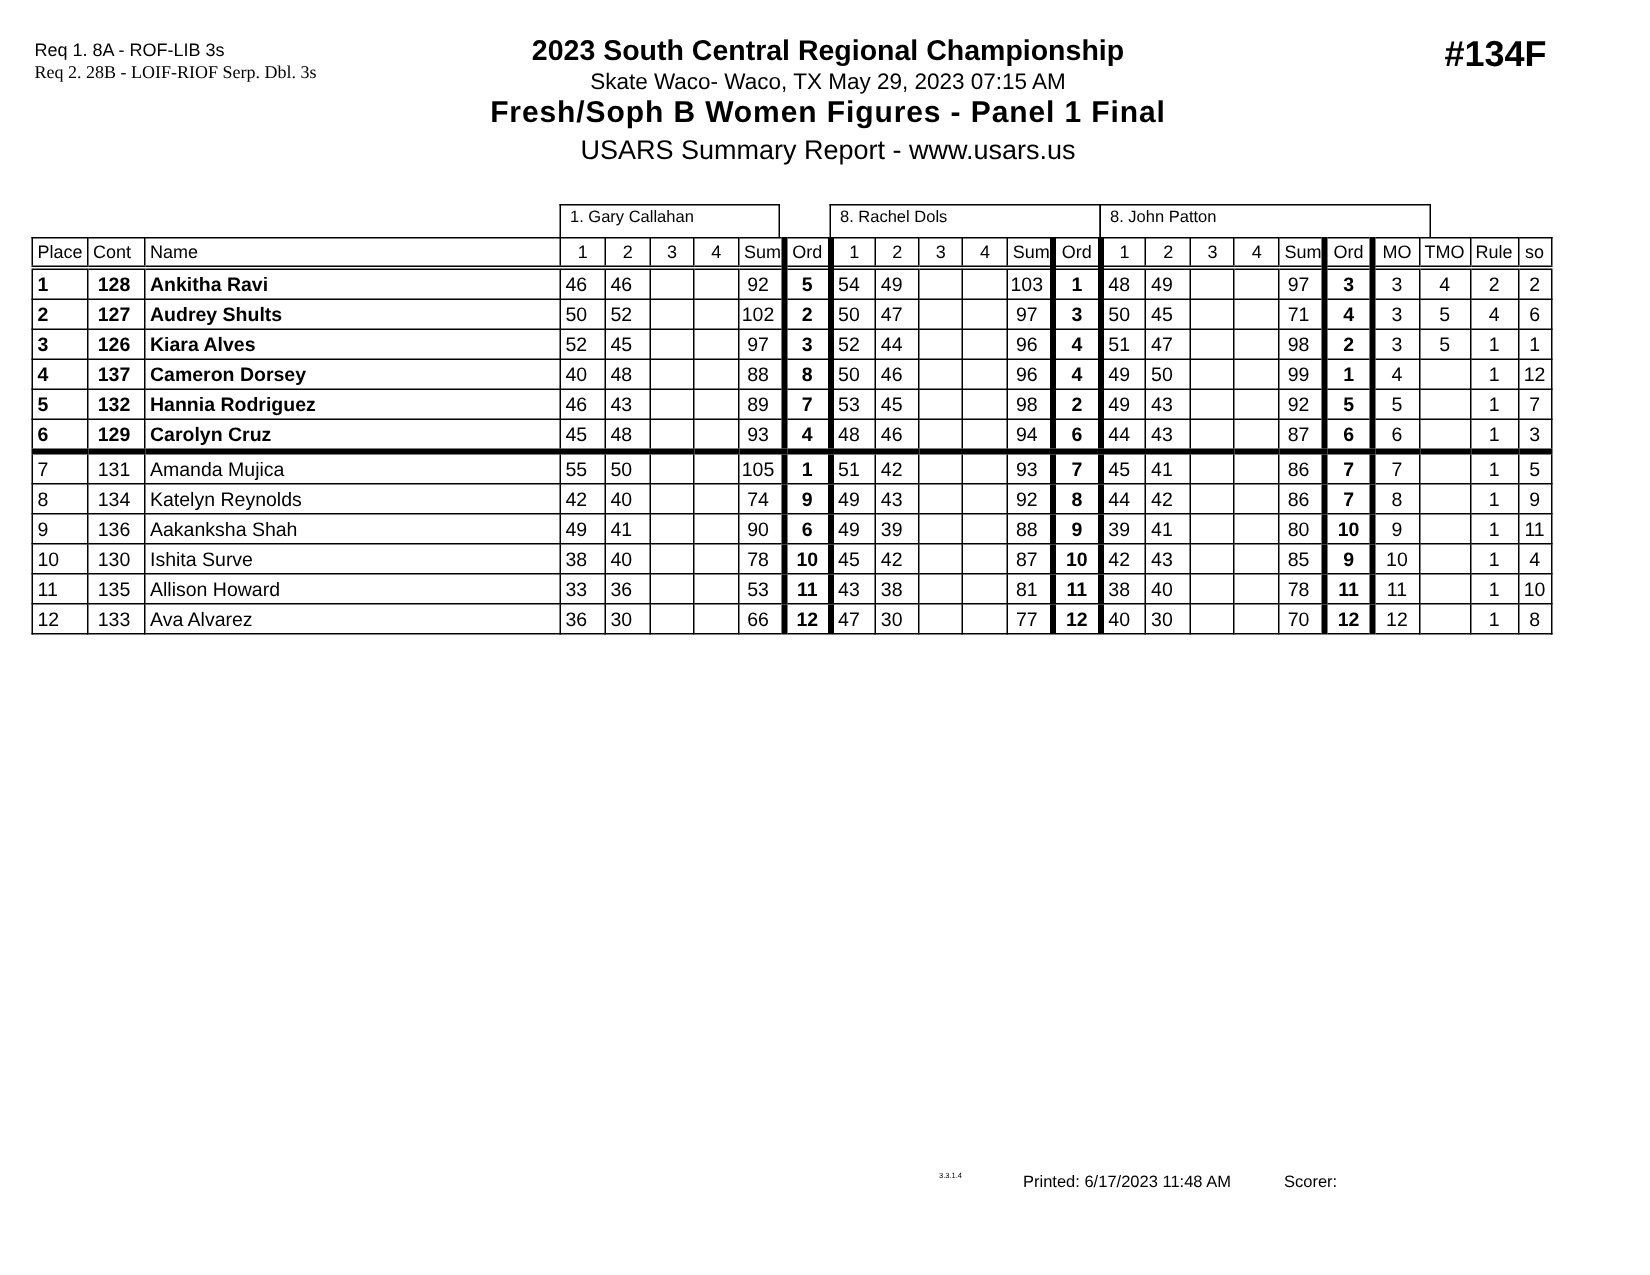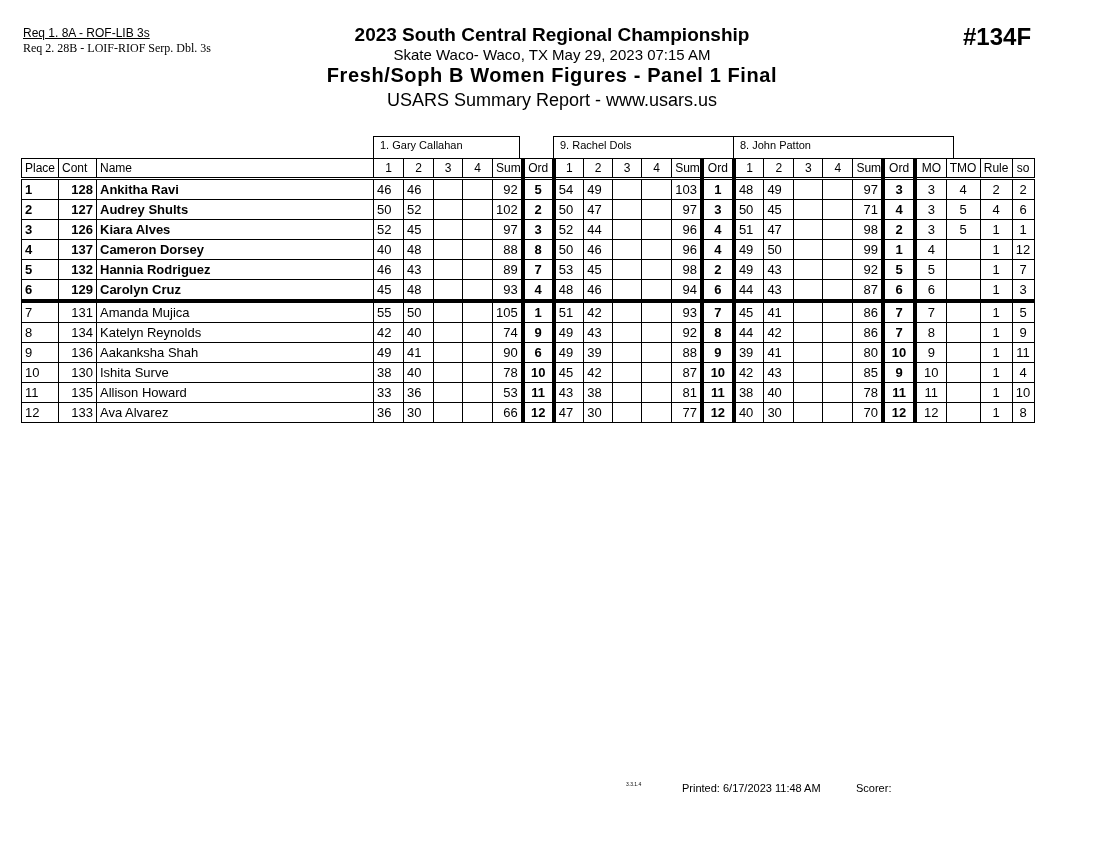--- a/index.html
+++ b/index.html
@@ -1,33 +1,33 @@
 <!DOCTYPE html>
 <html><head>
 <meta charset="utf-8">
 <style>
   html, body { margin:0; padding:0; background:#ffffff; }
   body { width:1100px; height:850px; position:relative; font-family:"Liberation Sans", sans-serif; color:#000; overflow:hidden; }
   .req { position:absolute; left:23px; font-size:12px; line-height:14px; }
-  .req1 { top:26px;text-decoration:underline; }
+  .req1 { top:26px; }
   .req2 { top:41px;font-family:Liberation Serif, serif; }
   .title { position:absolute; left:0; width:1104px; text-align:center; }
   .t1 { top:24px; font-size:19px; font-weight:bold; left:0; width:1104px; }
   .t2 { top:46px; font-size:15px; }
   .t3 { top:64px; font-size:20px; font-weight:bold; letter-spacing:0.6px; }
   .t4 { top:90px; font-size:18px; }
   .evno { position:absolute; left:963px; top:23px; font-size:24px; font-weight:bold; }
 
   .judge-head { position:absolute; top:136px; height:22px; border:1px solid #000; border-bottom:none; box-sizing:border-box; font-size:11px; padding:2px 0 0 6px; }
 
   table.res { position:absolute; left:21px; top:158px; border-collapse:collapse; table-layout:fixed; font-size:13px; }
   table.res td { border:1px solid #000; height:19px; padding:0 0 0 3px; white-space:nowrap; overflow:hidden; line-height:18px; }
   table.res tr.hdr td { font-size:12px; border-bottom:3px double #000; height:18px; }
   table.res td.c { text-align:center; padding:0; }
-  table.res td.r { text-align:right; padding:0 3px 0 0; }
+  table.res td.r { text-align:center; padding:0 3px 0 0; }
   table.res td.thick { border-left:4px solid #000; }
   table.res tr.b td.bt { font-weight:bold; }
   table.res tr.sep td { border-bottom:4px solid #000; }
   .ordv { font-weight:bold; text-align:center; padding:0 !important; }
 
   .footer { position:absolute; top:782px; font-size:11px; }
   .ver { left:626px; top:781px; font-size:5px; }
   .printed { left:682px; }
   .scorer { left:856px; }
 </style>
@@ -37,21 +37,21 @@
 <div class="req req1">Req  1.  8A - ROF-LIB 3s</div>
 <div class="req req2">Req  2.  28B - LOIF-RIOF Serp. Dbl. 3s</div>
 
 <div class="title t1">2023 South Central Regional Championship</div>
 <div class="title t2">Skate Waco- Waco, TX  May 29, 2023  07:15 AM</div>
 <div class="title t3">Fresh/Soph B Women Figures - Panel 1 Final</div>
 <div class="title t4">USARS Summary Report - www.usars.us</div>
 <div class="evno">#134F</div>
 
 <div class="judge-head" style="left:373px;width:147px;">1.  Gary Callahan</div>
-<div class="judge-head" style="left:553px;width:181px;">9.  Rachel Dols</div>
+<div class="judge-head" style="left:553px;width:181px;">8.  Rachel Dols</div>
 <div class="judge-head" style="left:733px;width:221px;">8.  John Patton</div>
 
 <table class="res">
   <colgroup>
     <col style="width:37px">
       <col style="width:38px">
       <col style="width:277px">
     <col style="width:30px">
       <col style="width:30px">
       <col style="width:29px">

